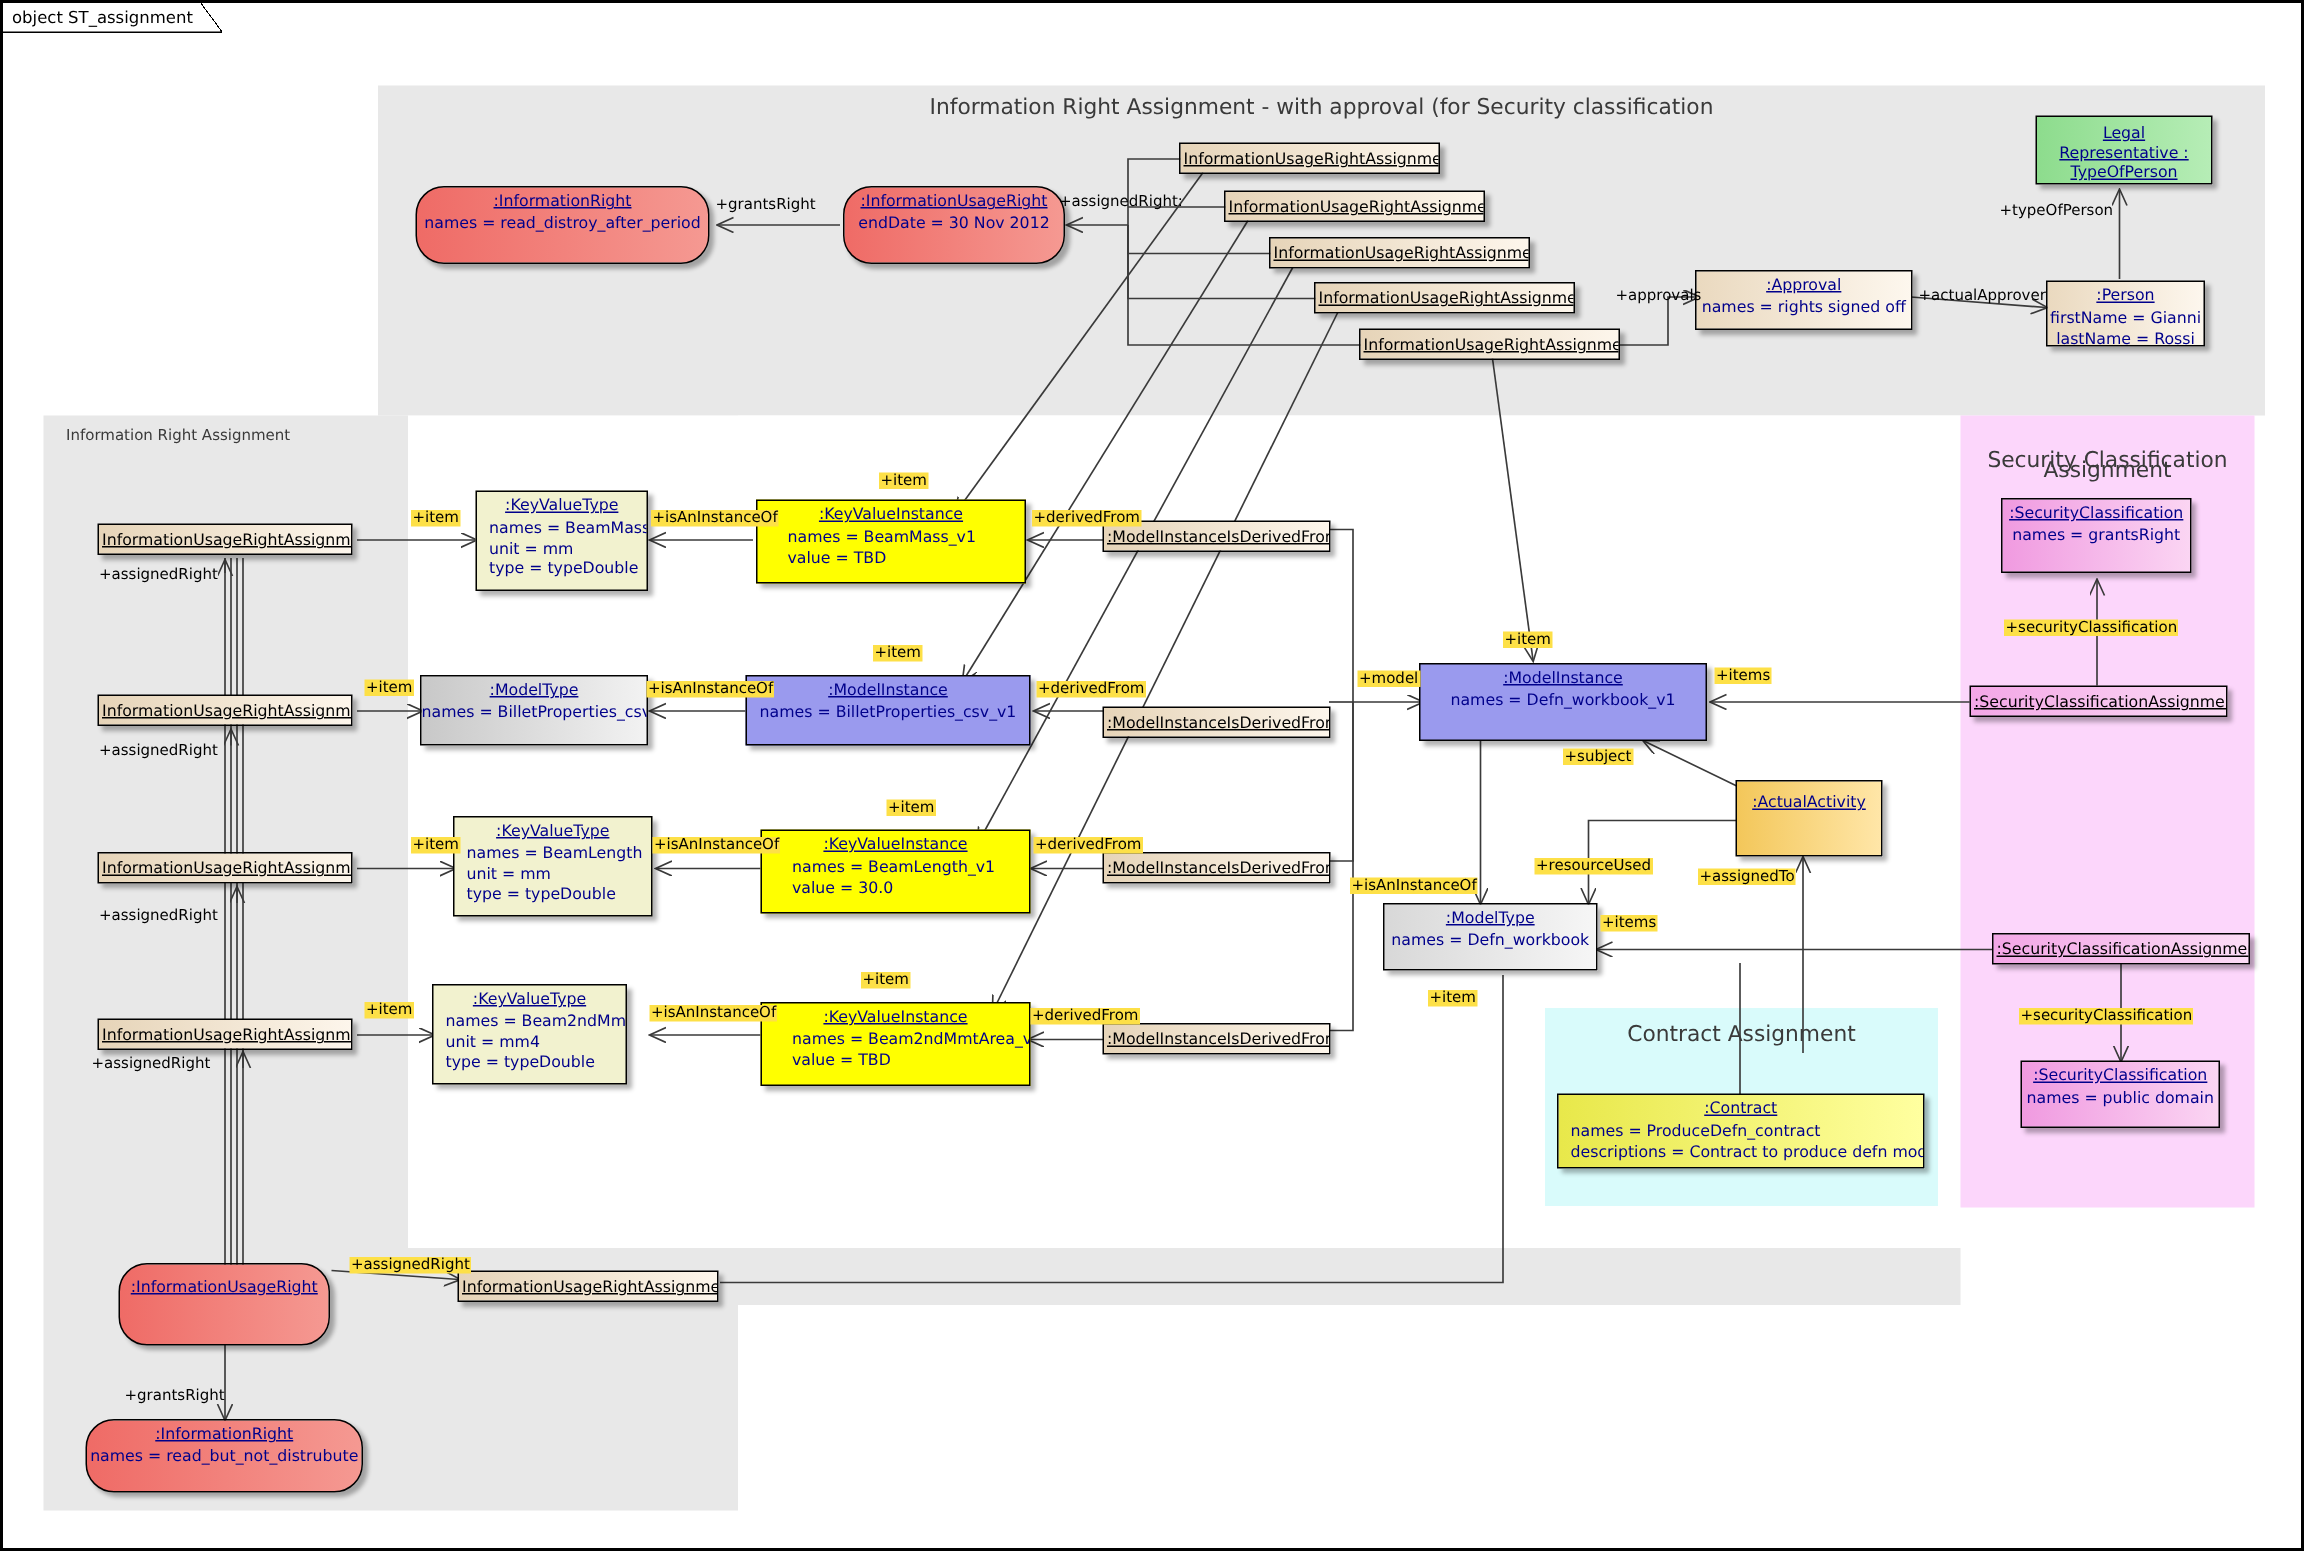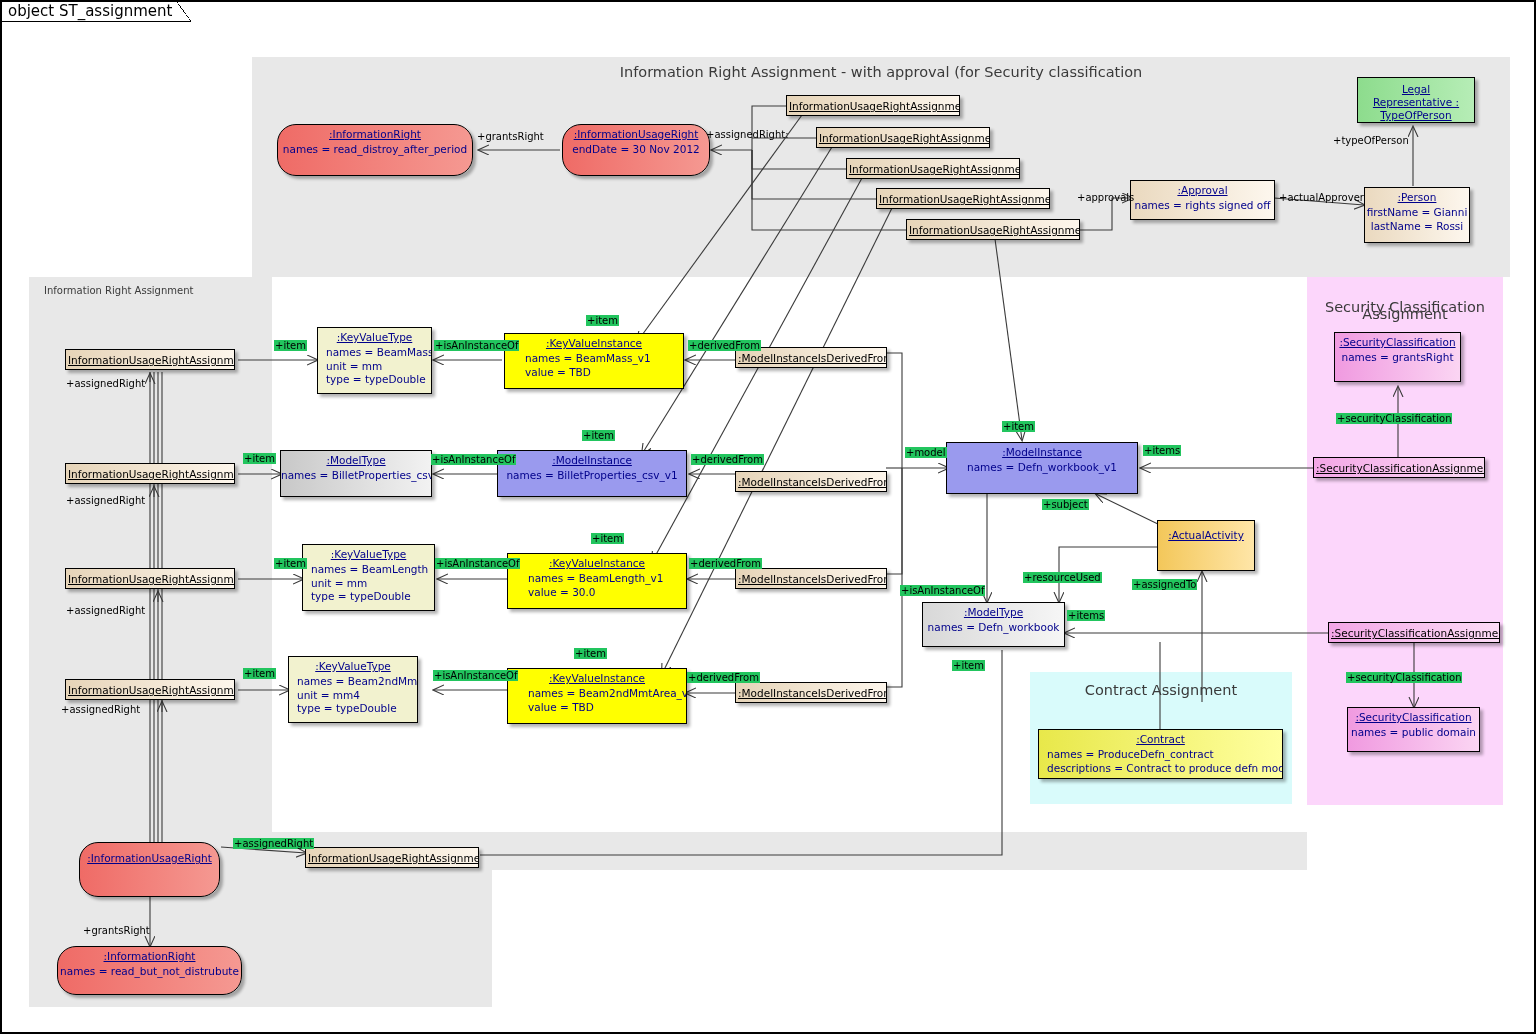--- a/index.html
+++ b/index.html
@@ -4,21 +4,21 @@
 <title>object ST_assignment</title>
 <style>
   html,body{margin:0;padding:0;background:#ffffff;}
   body{font-family:"DejaVu Sans","Liberation Sans",sans-serif;}
   #canvas{position:relative;width:1536px;height:1034px;background:#ffffff;
           border:2px solid #000;box-sizing:border-box;overflow:hidden;}
 
   
   .tab{position:absolute;left:0;top:0;height:19px;background:#fff;
        border-right:1px solid #000;border-bottom:1px solid #000;
-       padding:0 18px 0 6px;font-size:15px;line-height:19px;color:#000;
+       padding:0 18px 0 6px;font-size:11px;line-height:19px;color:#000;
        white-space:nowrap;z-index:40;}
   .tab:after{content:"";position:absolute;right:-1px;top:0;width:14px;height:19px;
        background:linear-gradient(to bottom left, #fff 49%, #000 49%, #000 52%, transparent 52%);}
 
   
   .panel{position:absolute;box-sizing:border-box;}
   .panel .ptitle{position:absolute;width:100%;text-align:center;font-size:15px;
        color:#3a3a3a;white-space:nowrap;}
   .panel.left-title .ptitle{text-align:left;}
 
@@ -49,21 +49,21 @@
   .f-blue{background:#9a9aee;}
   .f-gray{background:linear-gradient(to right,#c8c8c8,#f2f2f2);}
   .f-gray2{background:linear-gradient(to right,#d8d8d8,#f6f6f6);}
   .f-orange{background:linear-gradient(to right,#f3c75a,#ffe6a8);}
   .f-pink{background:linear-gradient(to right,#f09ae0,#fbd5f3);}
   .f-pink2{background:linear-gradient(to right,#f3a6e6,#fcdcf6);}
   .f-ylw2{background:linear-gradient(to right,#e8e84a,#ffffa0);}
 
   
   .lbl{position:absolute;font-size:10px;color:#000;white-space:nowrap;
-       background:#22c55e;padding:0 1px;z-index:20;line-height:11px;}
+       background:#fde047;padding:0 1px;z-index:20;line-height:11px;}
   .lbl.nb{background:transparent;}
 
   svg.wires{position:absolute;left:0;top:0;width:1536px;height:1034px;
        pointer-events:none;z-index:5;}
   svg.wires line,svg.wires path,svg.wires polyline{stroke:#3a3a3a;stroke-width:1.1;fill:none;}
 </style>
 </head>
 <body>
 
 <div id="canvas">
@@ -207,21 +207,21 @@
     <span class="nm" style="padding-top:4px;">InformationUsageRightAssignment</span>
   </div>
 
   <div class="obj f-cream2" style="left:1128px;top:178px;width:145px;height:40px;">
     <span class="nm">:Approval</span>
     <span class="attrs c">
       <span class="attr">names = rights signed off</span>
     </span>
   </div>
 
-  <div class="obj f-cream2" style="left:1362px;top:185px;width:106px;height:56px;">
+  <div class="obj f-cream2" style="left:1362px;top:185px;width:106px;height:44px;">
     <span class="nm">:Person</span>
     <span class="attrs c">
       <span class="attr">firstName = Gianni</span>
       <span class="attr">lastName = Rossi</span>
     </span>
   </div>
 
   <div class="obj f-green" style="left:1355px;top:75px;width:118px;height:46px;">
     <span class="nm two" style="padding:5px 4px 0 4px;">Legal Representative : TypeOfPerson</span>
   </div>

